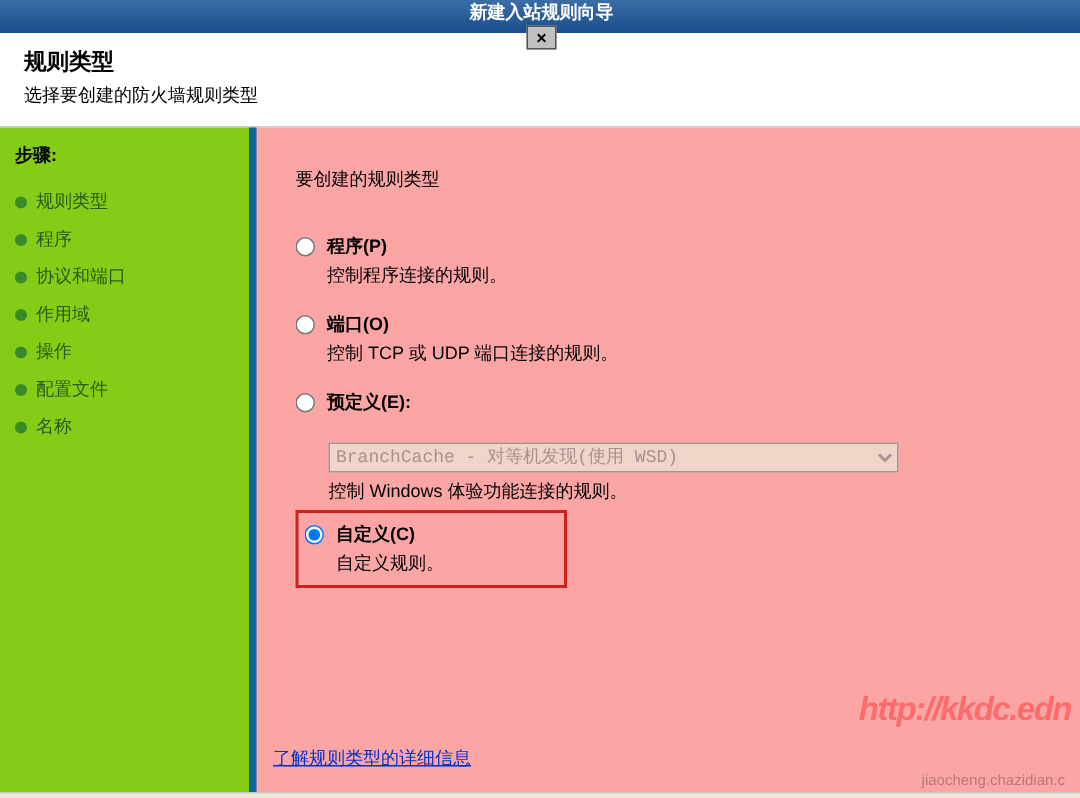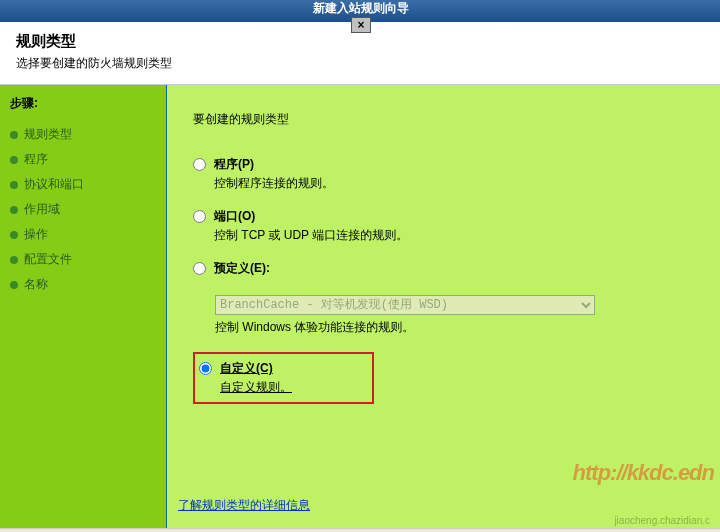--- a/index.html
+++ b/index.html
@@ -82,22 +82,22 @@
   cursor: default;
 }
 .step .bullet {
   width: 8px; height: 8px;
   background: #3a8a2a;
   border-radius: 50%;
   margin-right: 6px;
 }
 .content {
   flex: 1;
-  background: #bef264;
-  border-left: 1px solid #0369a1;
+  background: #fca5a5;
+  border-left: 5px solid #0369a1;
   padding: 26px 18px 10px 26px;
   position: relative;
 }
 .content .question {
   font-size: 12px;
   margin-bottom: 28px;
 }
 .option {
   margin-bottom: 16px;
   display: flex;
@@ -126,21 +126,20 @@
   font-size: 12px;
   background: #ece9d8;
   color: #888;
   border: 1px solid #888;
   height: 20px;
 }
 .custom-box {
   border: 2px solid #c22;
   padding: 6px 80px 6px 4px;
   display: inline-block;
-  text-decoration: underline;
 }
 .link {
   color: #0033cc;
   text-decoration: underline;
   font-size: 12px;
   position: absolute;
   bottom: 14px;
   left: 11px;
   cursor: default;
 }
@@ -244,21 +243,21 @@
       <input type="radio" name="rt" style="">
       <div class="opt-body">
         <div class="opt-title">预定义(E):</div>
       </div>
     </div>
     <div class="dropdown">
       <select disabled="">
         <option>BranchCache - 对等机发现(使用 WSD)</option>
       </select>
     </div>
-    <div style="margin-left:22px; margin-bottom:16px;" class="opt-desc">控制 Windows 体验功能连接的规则。</div>
+    <div style="margin-left:22px; margin-bottom:4px;" class="opt-desc">控制 Windows 体验功能连接的规则。</div>
 
     <div class="custom-box">
       <div class="option" style="margin-bottom:0;">
         <input type="radio" name="rt" checked="" style="">
         <div class="opt-body">
           <div class="opt-title">自定义(C)</div>
           <div class="opt-desc">自定义规则。</div>
         </div>
       </div>
     </div>

